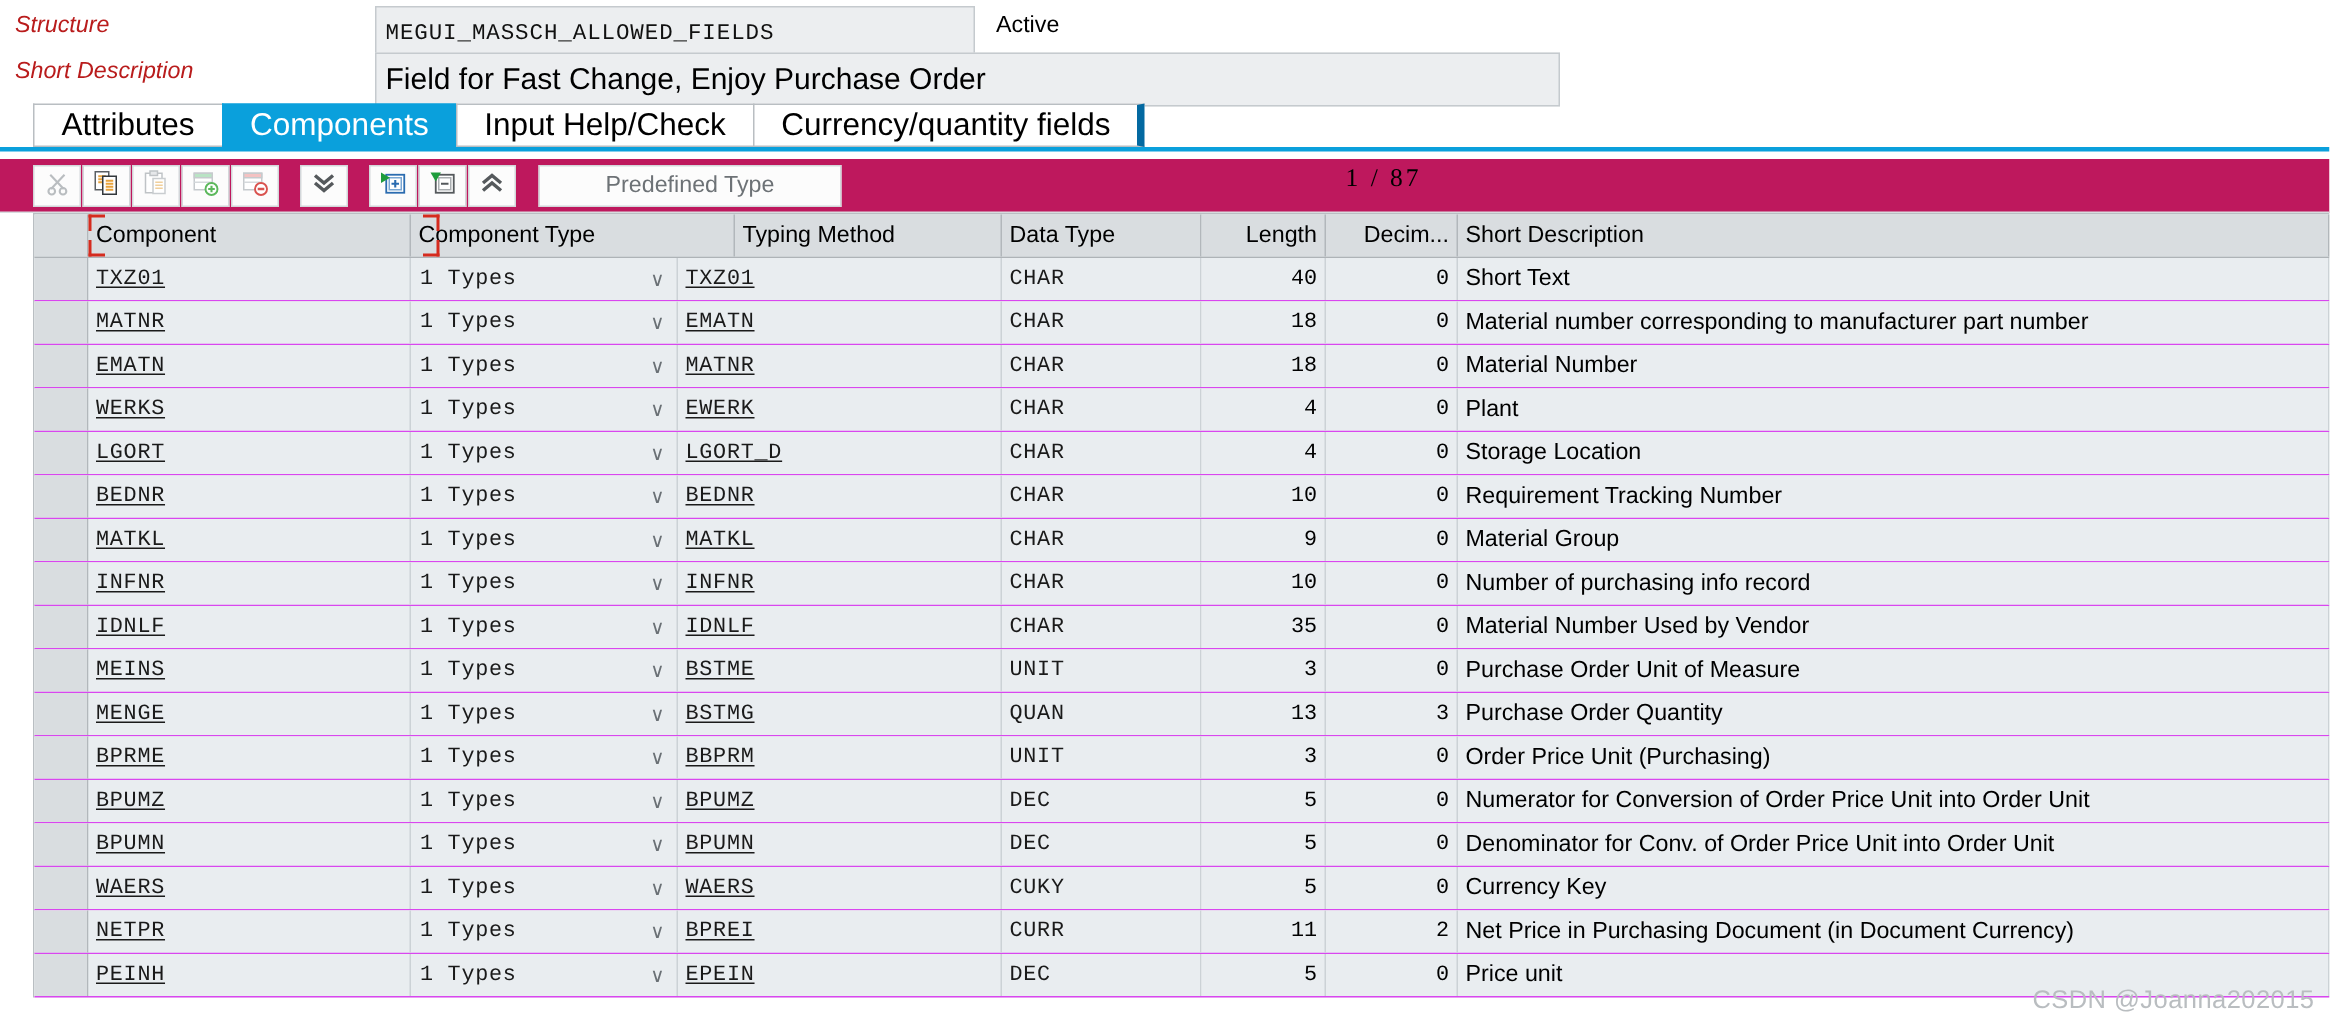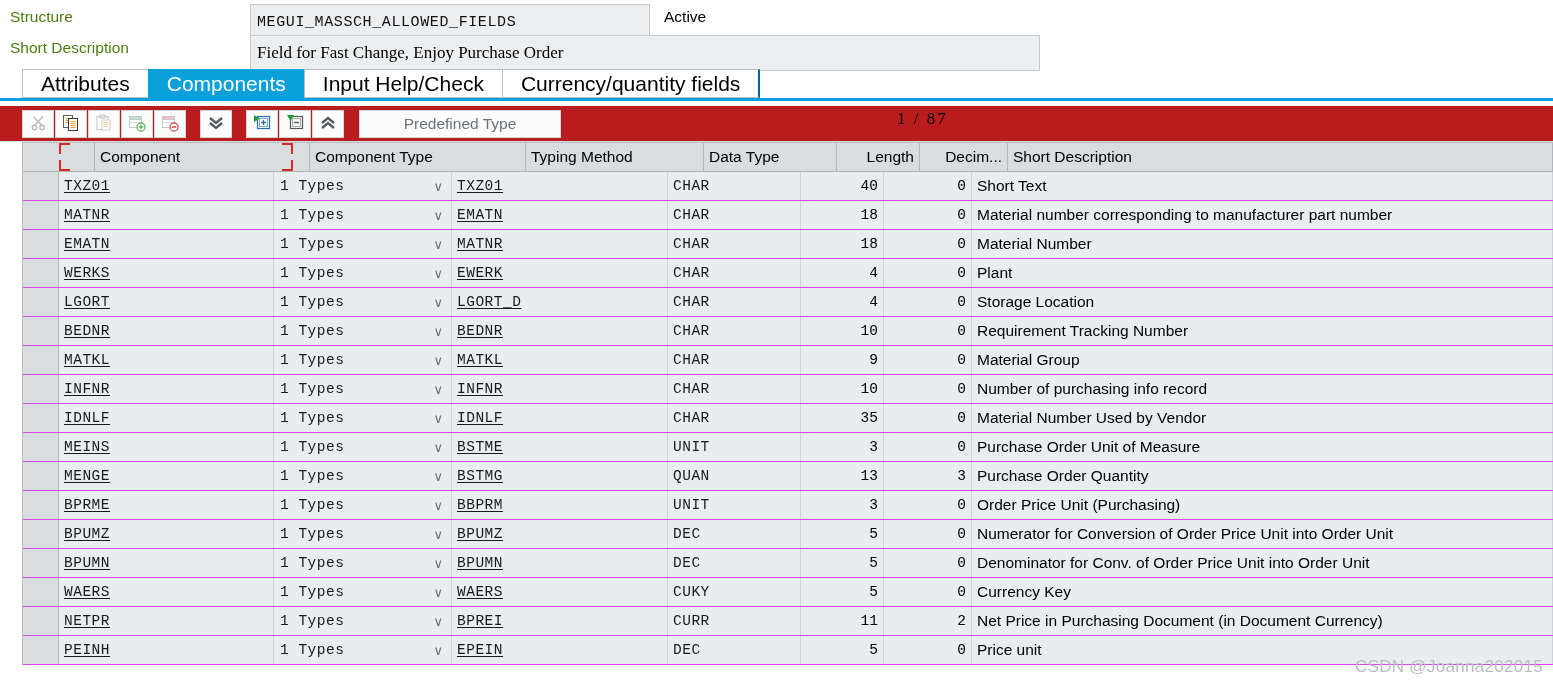--- a/index.html
+++ b/index.html
@@ -28,44 +28,45 @@
   }
   .form-row.r1 { margin-top: 4px; }
   .form-row.r2 { margin-top: 5px; }
 
   .form-label {
     width: 250px;
     padding-left: 10px;
     display: flex;
     align-items: center;
     font-size: 15.5px;
-    color: #4d7c0f;
+    color: #b91c1c;
     background: #ffffff;
     box-sizing: border-box;
+    font-style: italic;
   }
   .field {
     box-sizing: border-box;
     display: flex;
     align-items: center;
     border: 1px solid #c5cace;
     background: #eceef0;
     padding: 0 6px;
     height: 36px;
   }
   .field.mono {
     font-family: "Liberation Mono", "DejaVu Sans Mono", monospace;
     font-size: 15px;
     letter-spacing: 0.6px;
     color: #111;
     width: 400px;
   }
   .field.desc {
     width: 790px;
-    font-family: Liberation Serif, serif;
-    font-size: 17px;
+    font-family: Liberation Sans, sans-serif;
+    font-size: 20px;
   }
   .status-text {
     display: flex;
     align-items: center;
     padding-left: 14px;
     font-size: 15.5px;
   }
 
   
   .tabstrip-wrap {
@@ -86,21 +87,21 @@
     justify-content: center;
     padding: 0 18px;
     border: 1px solid #b9bec2;
     border-right: none;
     background: #ffffff;
     font-size: 21px;
     color: #000;
     white-space: nowrap;
     cursor: pointer;
   }
-  .tab:last-child { border-right: 2px solid #0369a1; }
+  .tab:last-child { border-right: 5px solid #0369a1; }
   .tab.active {
     background: #0aa0dc;
     color: #ffffff;
     border-color: #0aa0dc;
   }
   .tab-underline {
     height: 3px;
     background: #0aa0dc;
     margin-left: 0;
     width: 100%;
@@ -117,21 +118,21 @@
   }
 
   
   .toolbar {
     position: relative;
     height: 36px;
     margin-top: 5px;
     display: flex;
     align-items: center;
     padding-left: 22px;
-    background: #b91c1c;
+    background: #be185d;
   }
   .tb-group {
     display: flex;
     align-items: center;
   }
   .tb-btn {
     width: 32px;
     height: 28px;
     border: 1px solid #d3d7da;
     background: #fcfcfc;
@@ -184,21 +185,20 @@
   }
   .grid-row {
     display: flex;
     height: 29px;
     box-sizing: border-box;
   }
   .grid-head {
     background: #d9dde0;
     border-bottom: 1px solid #aeb3b7;
     font-size: 15.5px;
-    padding-left: 36px;
   }
   .grid-head .cell {
     background: #d9dde0;
     border-right: 1px solid #b2b7bb;
     display: flex;
     align-items: center;
     font-weight: normal;
     color: #000;
     cursor: pointer;
   }

